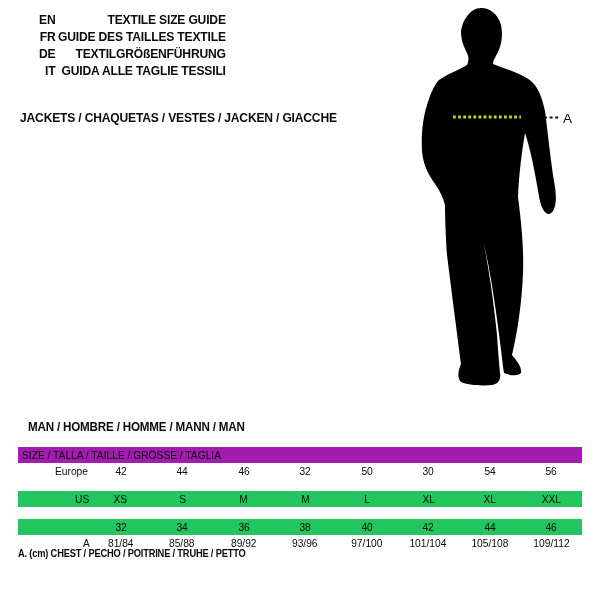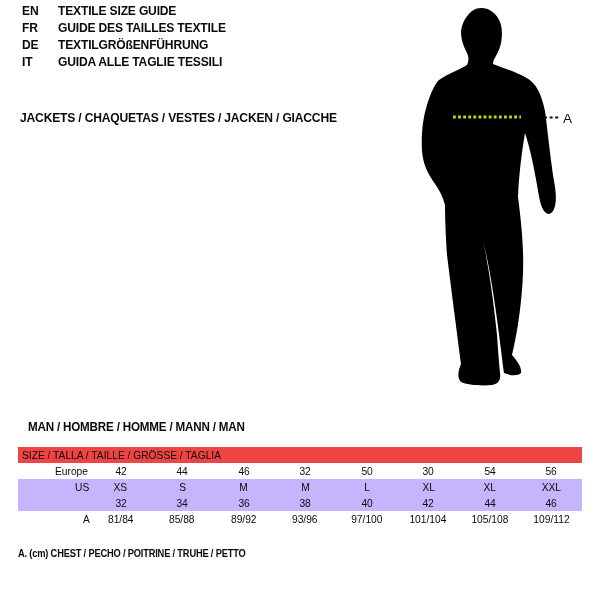--- a/index.html
+++ b/index.html
@@ -9,44 +9,44 @@
     font-family:"Liberation Sans", sans-serif;
     color:#0a0a0a;
     position:relative;
     overflow:hidden;
   }
   .abs { position:absolute; }
   .narrow { display:inline-block; transform:scaleX(0.93); transform-origin:0 50%; white-space:nowrap; }
   .narrow-c { display:inline-block; transform:scaleX(0.93); transform-origin:50% 50%; white-space:nowrap; }
 
   
-  .lang-block { top:2px; left:22px; }
+  .lang-block { top:11px; left:22px;text-align:right; }
   .lang-row { display:grid; grid-template-columns:36px auto; height:17px; align-items:center; }
   .lang-code, .lang-label { font-weight:700; font-size:13px; letter-spacing:-0.2px; }
 
   
   .cat-block { top:109px; left:20px; }
   .cat-line { height:17px; line-height:17px; font-weight:700; font-size:13px; letter-spacing:-0.2px; }
 
   
   .figure-wrap { top:5px; left:403px; width:175px; height:385px; }
 
   
   .section-heading { top:420px; left:28px; font-weight:700; font-size:12.5px; letter-spacing:-0.2px; }
 
   
   .size-table { top:447px; left:18px; width:564px; font-size:11px; }
   .thead {
     height:16px; line-height:16px;
-    background:#ef4444;
+    background:#a21caf;
     padding-left:4px;
     font-size:11px;
   }
   .trow { display:grid; grid-template-columns:72px repeat(8, 1fr); height:16px; align-items:center; }
-  .trow.shaded { background:#c4b5fd; }
+  .trow.shaded { background:#22c55e;margin-top:12px; }
   .trow .lbl { text-align:right; padding-left:3px; }
   .trow .val { text-align:center; }
 
   
   .note { top:548px; left:18px; font-weight:700; font-size:10px; letter-spacing:-0.2px; }
 </style>
 </head>
 <body>
 
 <div class="abs lang-block">

